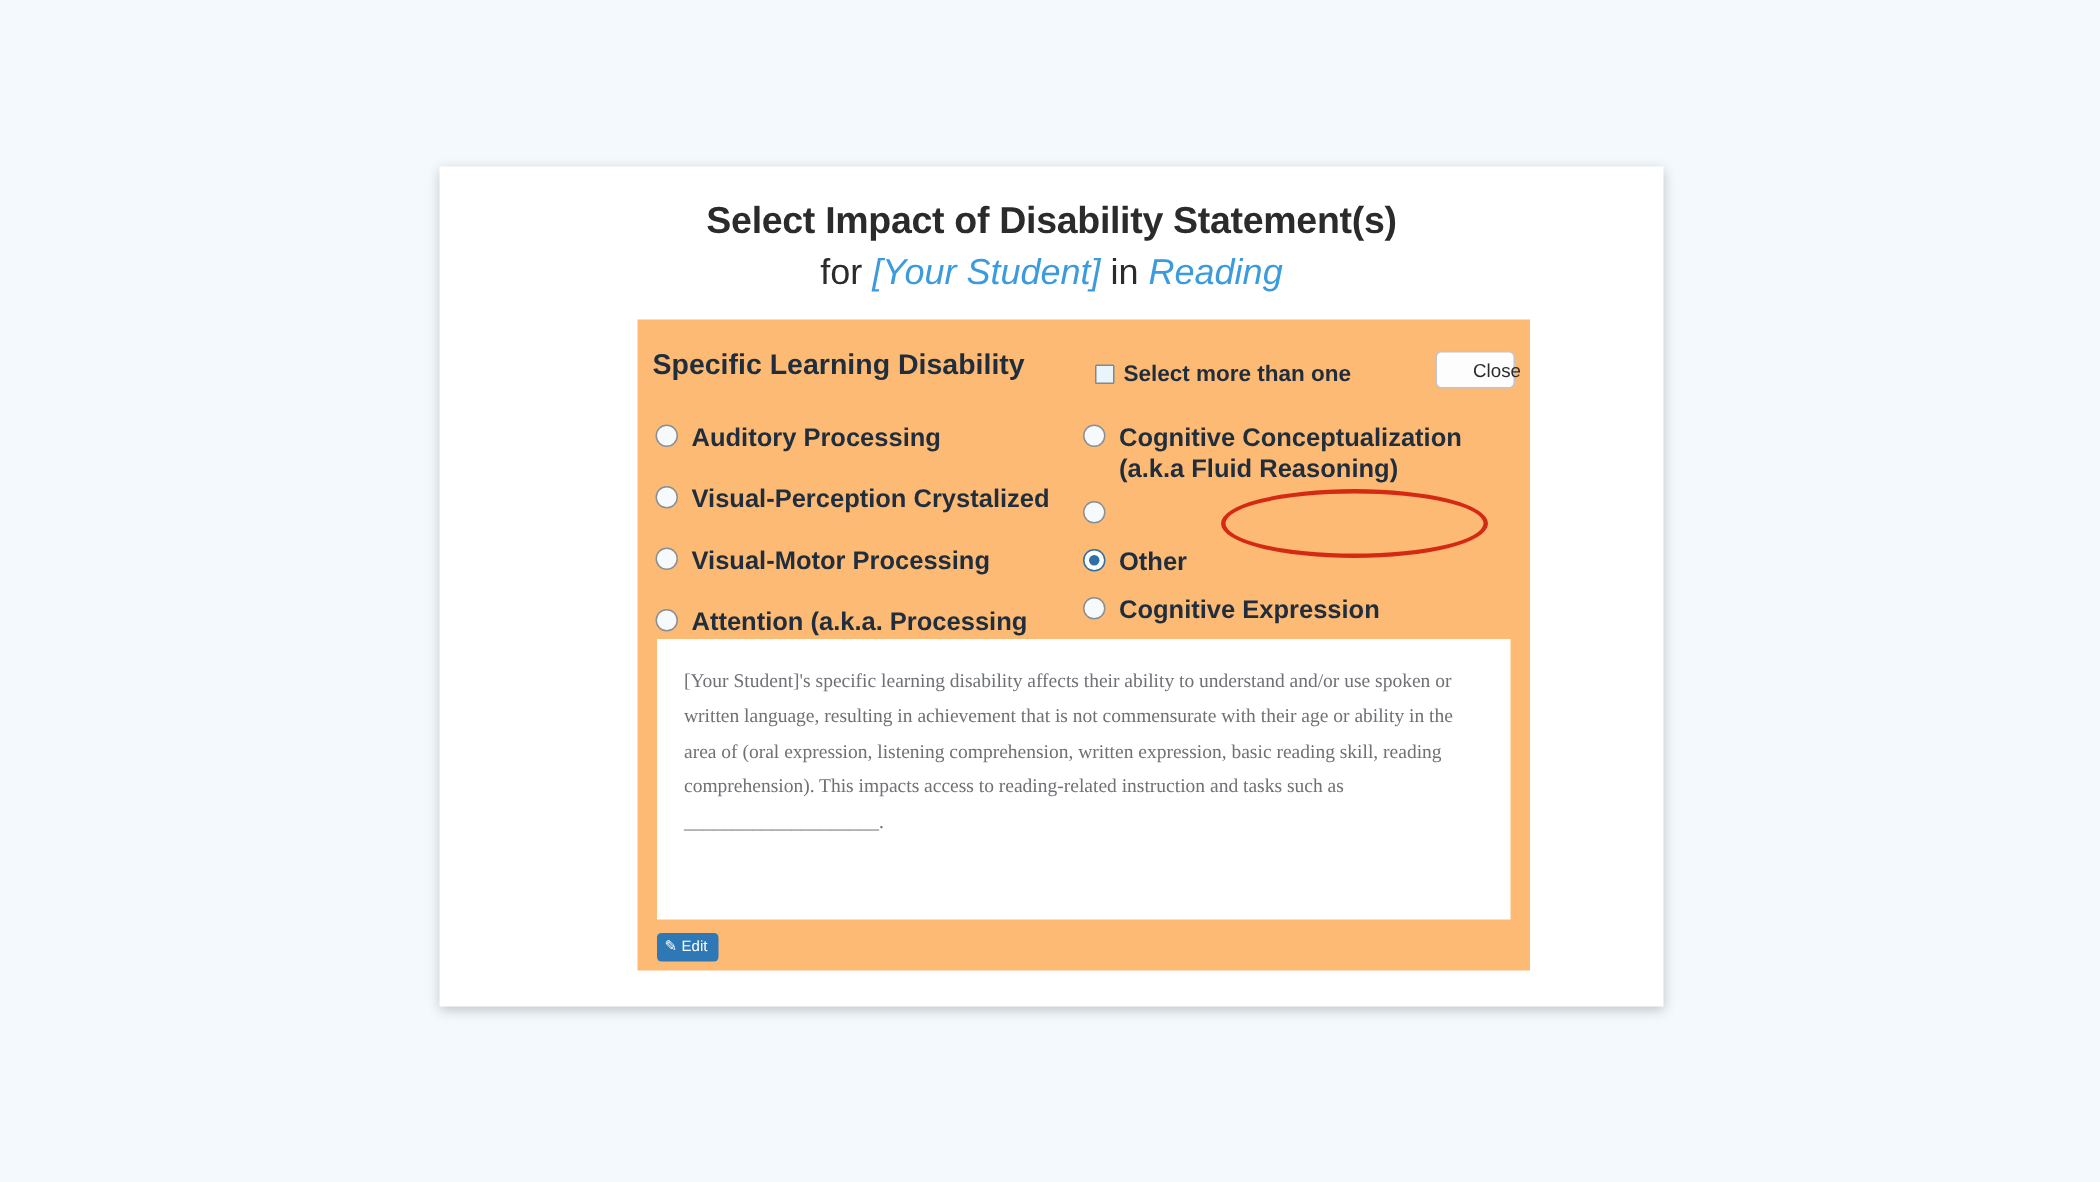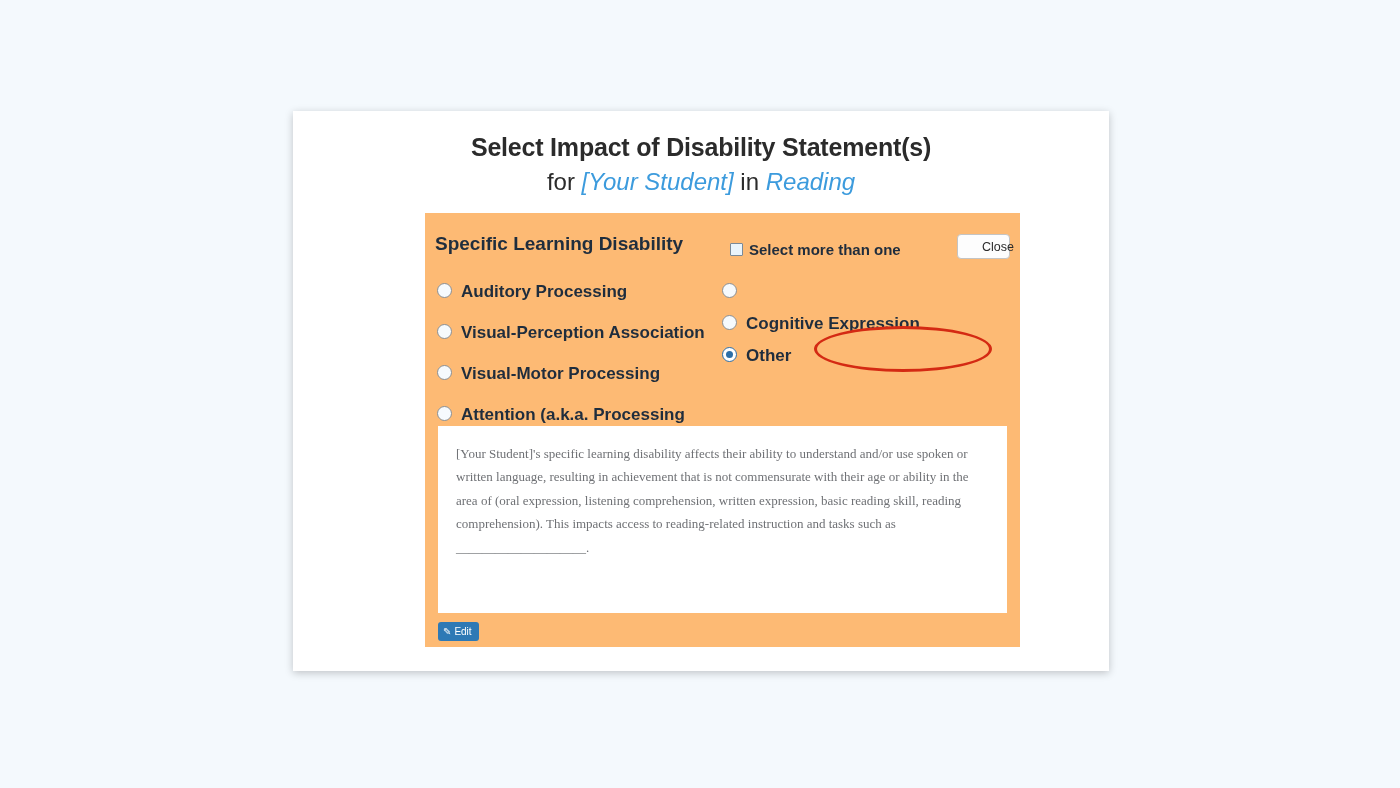--- a/index.html
+++ b/index.html
@@ -243,43 +243,47 @@
 
       <div class="options">
 
         <div class="col col-left">
           <div class="opt">
             <span class="radio"></span>
             <span class="opt-label">Auditory Processing</span>
           </div>
           <div class="opt">
             <span class="radio"></span>
-            <span class="opt-label">Visual-Perception Association</span>
+            <span class="opt-label">Visual-Perception Crystalized</span>
           </div>
           <div class="opt">
             <span class="radio"></span>
             <span class="opt-label">Visual-Motor Processing</span>
           </div>
           <div class="opt">
             <span class="radio"></span>
             <span class="opt-label">Attention (a.k.a. Processing Speed, Short-Term Memory)</span>
           </div>
         </div>
 
         <div class="col col-right">
           <div class="opt">
             <span class="radio"></span>
-          </div>
-          <div class="opt">
-            <span class="radio"></span>
-            <span class="opt-label">Cognitive Expression</span>
+            <span class="opt-label">Cognitive Conceptualization (a.k.a Fluid Reasoning)</span>
+          </div>
+          <div class="opt">
+            <span class="radio"></span>
           </div>
           <div class="opt">
             <span class="radio checked"></span>
             <span class="opt-label">Other</span>
+          </div>
+          <div class="opt">
+            <span class="radio"></span>
+            <span class="opt-label">Cognitive Expression</span>
           </div>
         </div>
 
       </div>
 
       <div class="statement">
         <p>[Your Student]'s specific learning disability affects their ability to understand and/or use spoken or written language, resulting in achievement that is not commensurate with their age or ability in the area of (oral expression, listening comprehension, written expression, basic reading skill, reading comprehension). This impacts access to reading-related instruction and tasks such as ____________________.</p>
       </div>
 
       <button class="edit-btn">

